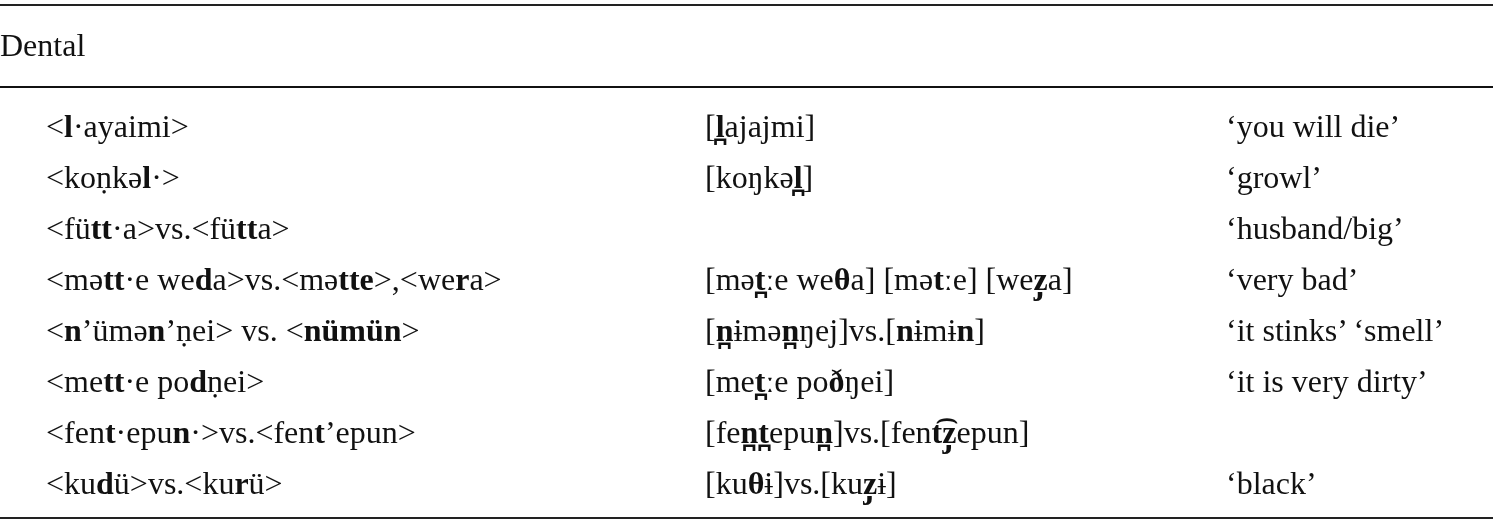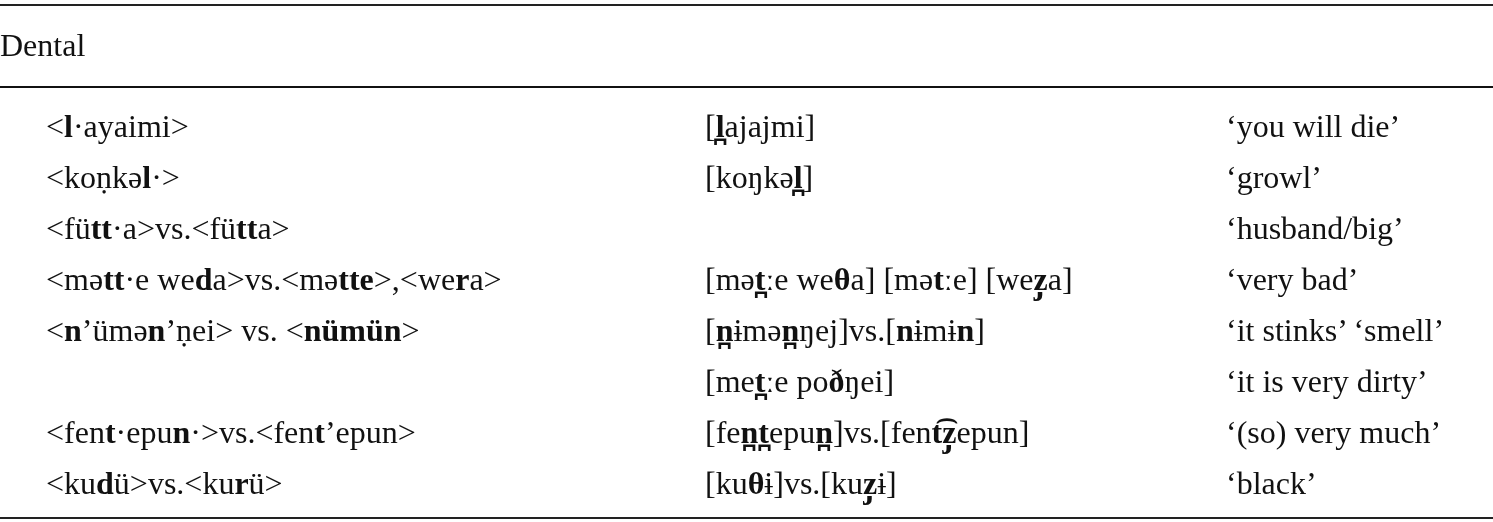--- a/index.html
+++ b/index.html
@@ -49,27 +49,27 @@
     <span class="cell c1"><span>&lt;mə</span><b>tt</b><span>·e we</span><b>d</b><span>a&gt;vs.&lt;mə</span><b>tt</b><b>e</b><span>&gt;,&lt;we</span><b>r</b><span>a&gt;</span></span>
     <span class="cell c2"><span>[mə</span><b>t̪</b><span>ːe we</span><b>θ</b><span>a] [mə</span><b>t</b><span>ːe] [we</span><b>z̡</b><span>a]</span></span>
     <span class="cell c3"><span>‘very bad’</span></span>
   </div>
   <div class="row">
     <span class="cell c1"><span>&lt;</span><b>n</b><span>’ümə</span><b>n</b><span>’ṇei&gt; vs. &lt;</span><b>nümün</b><span>&gt;</span></span>
     <span class="cell c2"><span>[</span><b>n̪</b><span>ɨmə</span><b>n̪</b><span>ŋej]vs.[</span><b>n</b><span>ɨmɨ</span><b>n</b><span>]</span></span>
     <span class="cell c3"><span>‘it stinks’ ‘smell’</span></span>
   </div>
   <div class="row">
+    <span class="cell c1"><span>&lt;me</span><b>tt</b><span>·e po</span><b>d</b><span>ṇei&gt;</span></span>
     <span class="cell c2"><span>[me</span><b>t̪</b><span>ːe po</span><b>ð</b><span>ŋei]</span></span>
     <span class="cell c3"><span>‘it is very dirty’</span></span>
   </div>
   <div class="row">
     <span class="cell c1"><span>&lt;fen</span><b>t</b><span>·epu</span><b>n</b><span>·&gt;vs.&lt;fen</span><b>t</b><span>’epun&gt;</span></span>
     <span class="cell c2"><span>[fe</span><b>n̪t̪</b><span>epu</span><b>n̪</b><span>]vs.[fen</span><b>t͡z̡</b><span>epun]</span></span>
-    <span class="cell c3"><span>‘(so) very much’</span></span>
   </div>
   <div class="row">
     <span class="cell c2"><span>[ku</span><b>θ</b><span>ɨ]vs.[ku</span><b>z̡</b><span>ɨ]</span></span>
     <span class="cell c1"><span>&lt;ku</span><b>d</b><span>ü&gt;vs.&lt;ku</span><b>r</b><span>ü&gt;</span></span>
     <span class="cell c3"><span>‘black’</span></span>
   </div>
 </div>
 
 <div class="rule-bot"></div>
 

